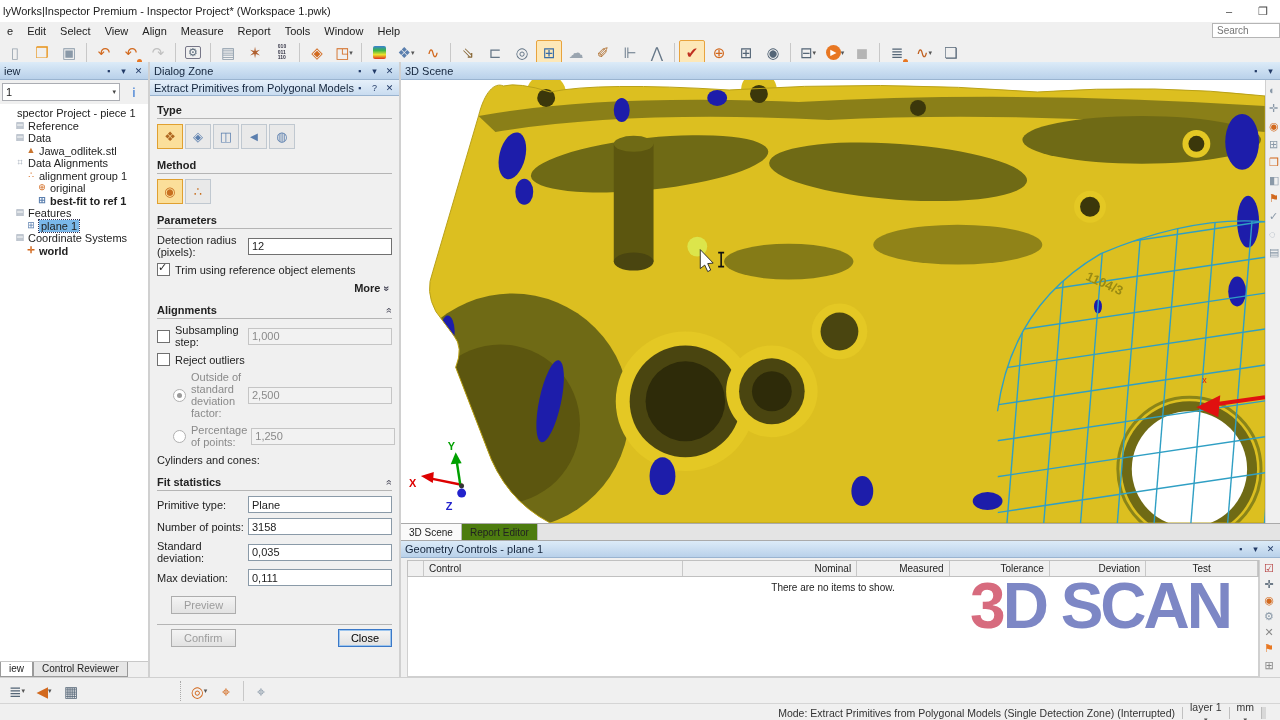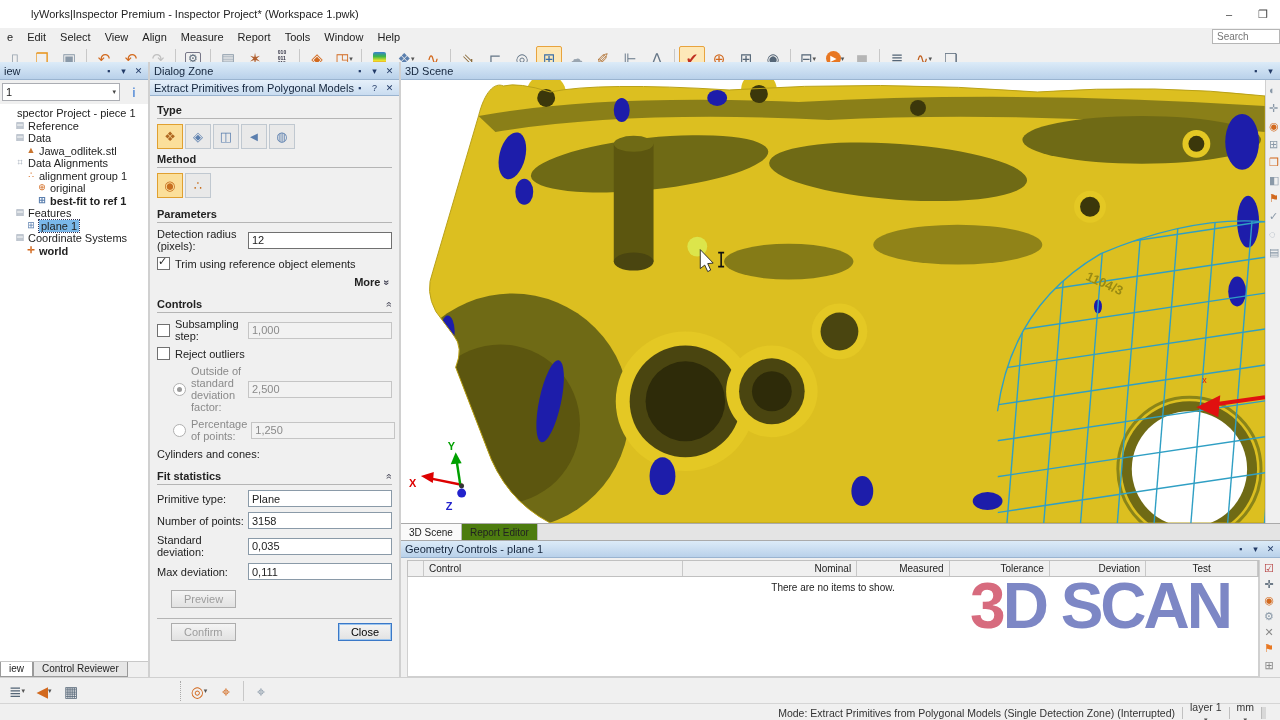--- a/index.html
+++ b/index.html
@@ -1,19 +1,19 @@
 <!DOCTYPE html>
 <html><head>
 <meta charset="utf-8">
 <style>
   html,body{margin:0;padding:0;background:#888;}
   .app{position:relative;width:1280px;height:720px;background:#f0f0f0;overflow:hidden;
        font-family:"Liberation Sans",sans-serif;font-size:11px;color:#222;}
   
-  .titlebar{height:28px;background:#fff;display:flex;align-items:center;padding-left:28px;}
+  .titlebar{height:22px;background:#fff;display:flex;align-items:center;}
   .title{margin-left:3px;font-size:11px;color:#222;white-space:nowrap;}
   .winbtns{margin-left:auto;display:flex;}
   .winbtn{width:34px;text-align:center;font-size:11px;color:#444;}
   .menubar{height:17px;background:#f0f0f0;display:flex;align-items:center;}
   .menus{display:flex;}
   .menu-item{padding:1px 7px;white-space:nowrap;}
   .search{margin-left:auto;width:58px;height:13px;border:1px solid #b5b5b5;background:#fff;
           font-family:inherit;font-size:10px;padding:0 4px;outline:none;}
   .toolbar{height:27px;background:#f0f0f0;display:flex;align-items:center;padding-left:2px;gap:1px;
            border-bottom:1px solid #dcdcdc;}
@@ -365,21 +365,21 @@
               <span style="color: rgb(91, 127, 174);">◫</span>
             </div>
             <div class="ibtn">
               <span style="color: rgb(91, 127, 174);">◄</span>
             </div>
             <div class="ibtn">
               <span style="color: rgb(91, 127, 174);">◍</span>
             </div>
           </div>
 
-        <div class="sec" style="margin-top:4px">Method</div>
+        <div class="sec" style="margin-top:10px">Method</div>
         <hr class="line">
         <div class="ticons">
             <div class="ibtn selected">
               <span style="color: rgb(200, 112, 32);">◉</span>
             </div>
             <div class="ibtn">
               <span style="color: rgb(200, 112, 32);">∴</span>
             </div>
           </div>
 
@@ -392,21 +392,21 @@
         <div class="drow">
           <span class="cb checked"></span>
           <label>Trim using reference object elements</label>
         </div>
         <div class="morebar">
           <span>More</span>
           <span class="chev">»</span>
         </div>
 
         <div class="sechead">
-          <span class="sec">Controls</span>
+          <span class="sec">Alignments</span>
           <span class="chev up">»</span>
         </div>
         <hr class="line">
         <div class="drow">
           <span class="cb"></span>
           <label>Subsampling step:</label>
           <div class="dinput dis">1,000</div>
         </div>
         <div class="drow">
           <span class="cb"></span>

